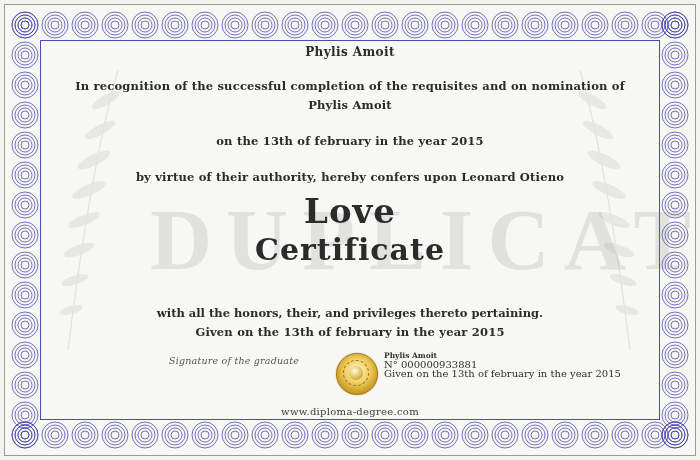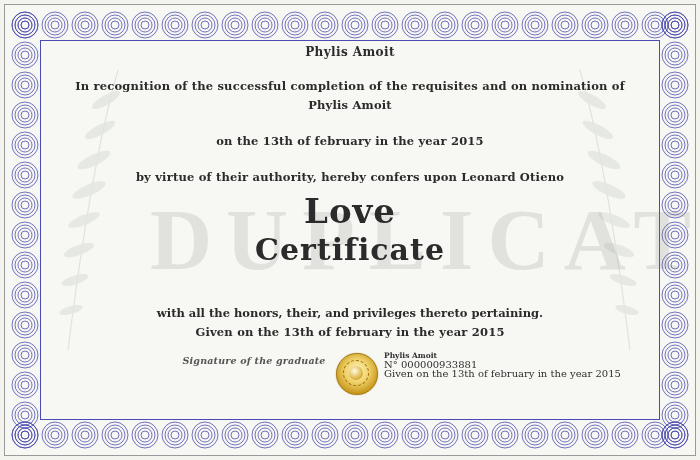--- a/index.html
+++ b/index.html
@@ -134,25 +134,24 @@
   .footer-row {
     position: absolute;
     left: 0;
     top: 305px;
     width: 608px;
     height: 60px;
   }
 
   .signature-block {
     position: absolute;
-    left: 123px;
+    left: 103px;
     top: 10px;
     width: 170px;
     text-align: center;
-    font-weight: bold;
   }
   .signature-label {
     font-size: 9.5px;
     color: #555;
     font-style: italic;
     letter-spacing: 0.2px;
   }
 
   .seal-block {
     position: absolute;
@@ -422,15 +421,16 @@
         </div>
         <div class="seal-text">
           <div class="big blackletter">Phylis Amoit</div>
           <div>N° 000000933881</div>
           <div>Given on the 13th of february in the year 2015</div>
         </div>
       </div>
 
     </div>
 
+    <div class="website">www.diploma-degree.com</div>
 
   </div>
 </div>
 
 </body></html>

